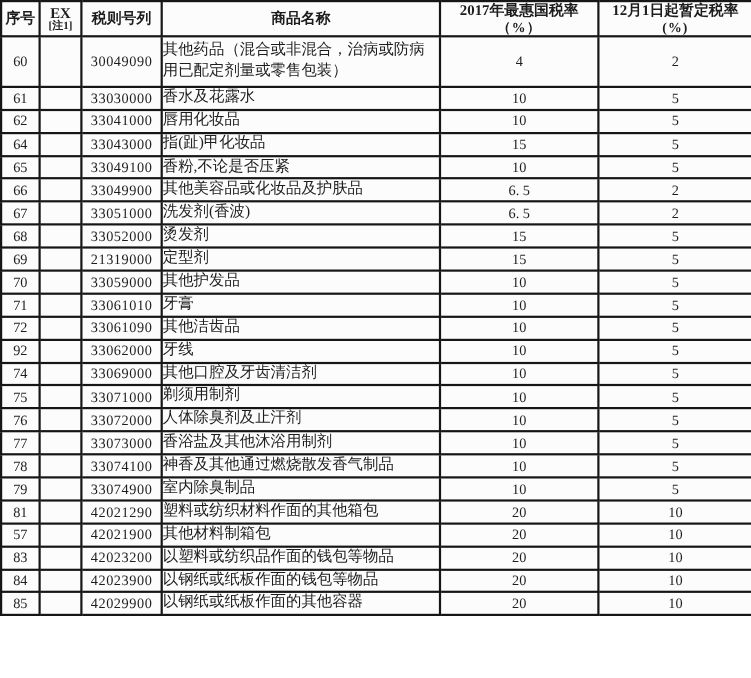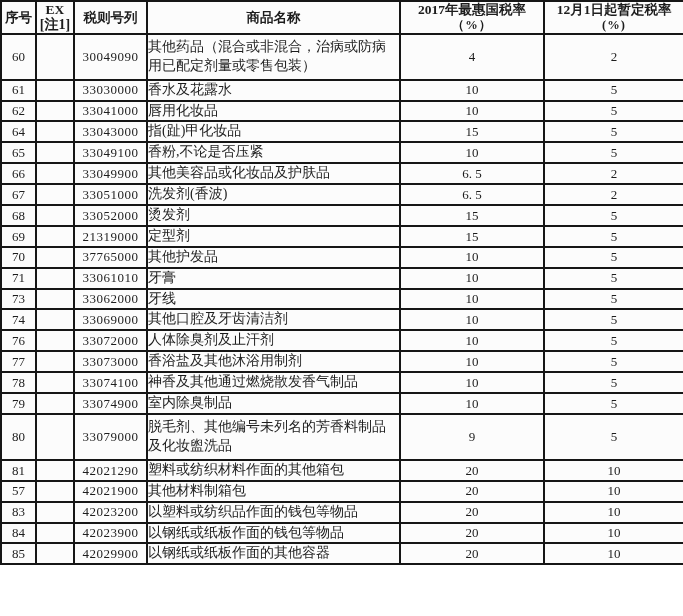--- a/index.html
+++ b/index.html
@@ -31,21 +31,21 @@
   tbody tr { height: 16px; }
   tbody tr.tall { height: 46px; }
 
   th {
     font-size: 13.5px;
     font-weight: bold;
     text-align: center;
     line-height: 1.15;
   }
   th .sub {
-    font-size: 14px;
+    font-size: 10px;
     font-weight: bold;
     display: block;
     margin-top: -1px;
   }
   th .pct {
     display: block;
     font-size: 12.5px;
     letter-spacing: 1px;
   }
 
@@ -157,50 +157,66 @@
     <td class="c-no">69</td>
     <td class="c-ex"></td>
     <td class="c-code">21319000</td>
     <td class="c-name">定型剂</td>
     <td class="c-mfn">15</td>
     <td class="c-interim">5</td>
   </tr>
       <tr>
     <td class="c-no">70</td>
     <td class="c-ex"></td>
-    <td class="c-code">37765000</td>
+    <td class="c-code">33059000</td>
     <td class="c-name">其他护发品</td>
     <td class="c-mfn">10</td>
     <td class="c-interim">5</td>
   </tr>
       <tr>
     <td class="c-no">71</td>
     <td class="c-ex"></td>
     <td class="c-code">33061010</td>
     <td class="c-name">牙膏</td>
     <td class="c-mfn">10</td>
     <td class="c-interim">5</td>
   </tr>
       <tr>
-    <td class="c-no">73</td>
+    <td class="c-no">72</td>
+    <td class="c-ex"></td>
+    <td class="c-code">33061090</td>
+    <td class="c-name">其他洁齿品</td>
+    <td class="c-mfn">10</td>
+    <td class="c-interim">5</td>
+  </tr>
+      <tr>
+    <td class="c-no">92</td>
     <td class="c-ex"></td>
     <td class="c-code">33062000</td>
     <td class="c-name">牙线</td>
     <td class="c-mfn">10</td>
     <td class="c-interim">5</td>
   </tr>
       <tr>
     <td class="c-no">74</td>
     <td class="c-ex"></td>
     <td class="c-code">33069000</td>
     <td class="c-name">其他口腔及牙齿清洁剂</td>
     <td class="c-mfn">10</td>
     <td class="c-interim">5</td>
   </tr>
       <tr>
+    <td class="c-no">75</td>
+    <td class="c-ex"></td>
+    <td class="c-code">33071000</td>
+    <td class="c-name">剃须用制剂</td>
+    <td class="c-mfn">10</td>
+    <td class="c-interim">5</td>
+  </tr>
+      <tr>
     <td class="c-no">76</td>
     <td class="c-ex"></td>
     <td class="c-code">33072000</td>
     <td class="c-name">人体除臭剂及止汗剂</td>
     <td class="c-mfn">10</td>
     <td class="c-interim">5</td>
   </tr>
       <tr>
     <td class="c-no">77</td>
     <td class="c-ex"></td>
@@ -218,28 +234,20 @@
     <td class="c-interim">5</td>
   </tr>
       <tr>
     <td class="c-no">79</td>
     <td class="c-ex"></td>
     <td class="c-code">33074900</td>
     <td class="c-name">室内除臭制品</td>
     <td class="c-mfn">10</td>
     <td class="c-interim">5</td>
   </tr>
-      <tr class="tall">
-    <td class="c-no">80</td>
-    <td class="c-ex"></td>
-    <td class="c-code">33079000</td>
-    <td class="c-name">脱毛剂、其他编号未列名的芳香料制品及化妆盥洗品</td>
-    <td class="c-mfn">9</td>
-    <td class="c-interim">5</td>
-  </tr>
       <tr>
     <td class="c-no">81</td>
     <td class="c-ex"></td>
     <td class="c-code">42021290</td>
     <td class="c-name">塑料或纺织材料作面的其他箱包</td>
     <td class="c-mfn">20</td>
     <td class="c-interim">10</td>
   </tr>
       <tr>
     <td class="c-no">57</td>

